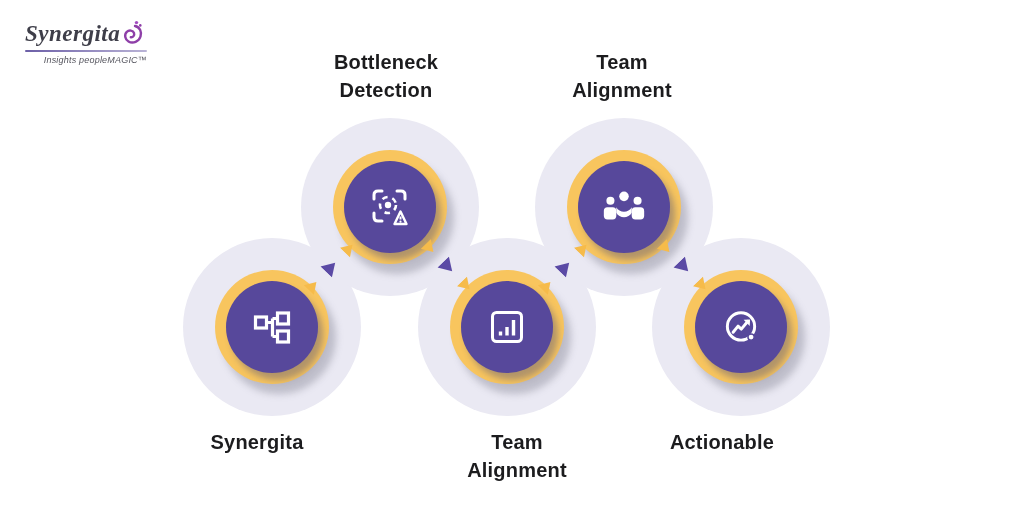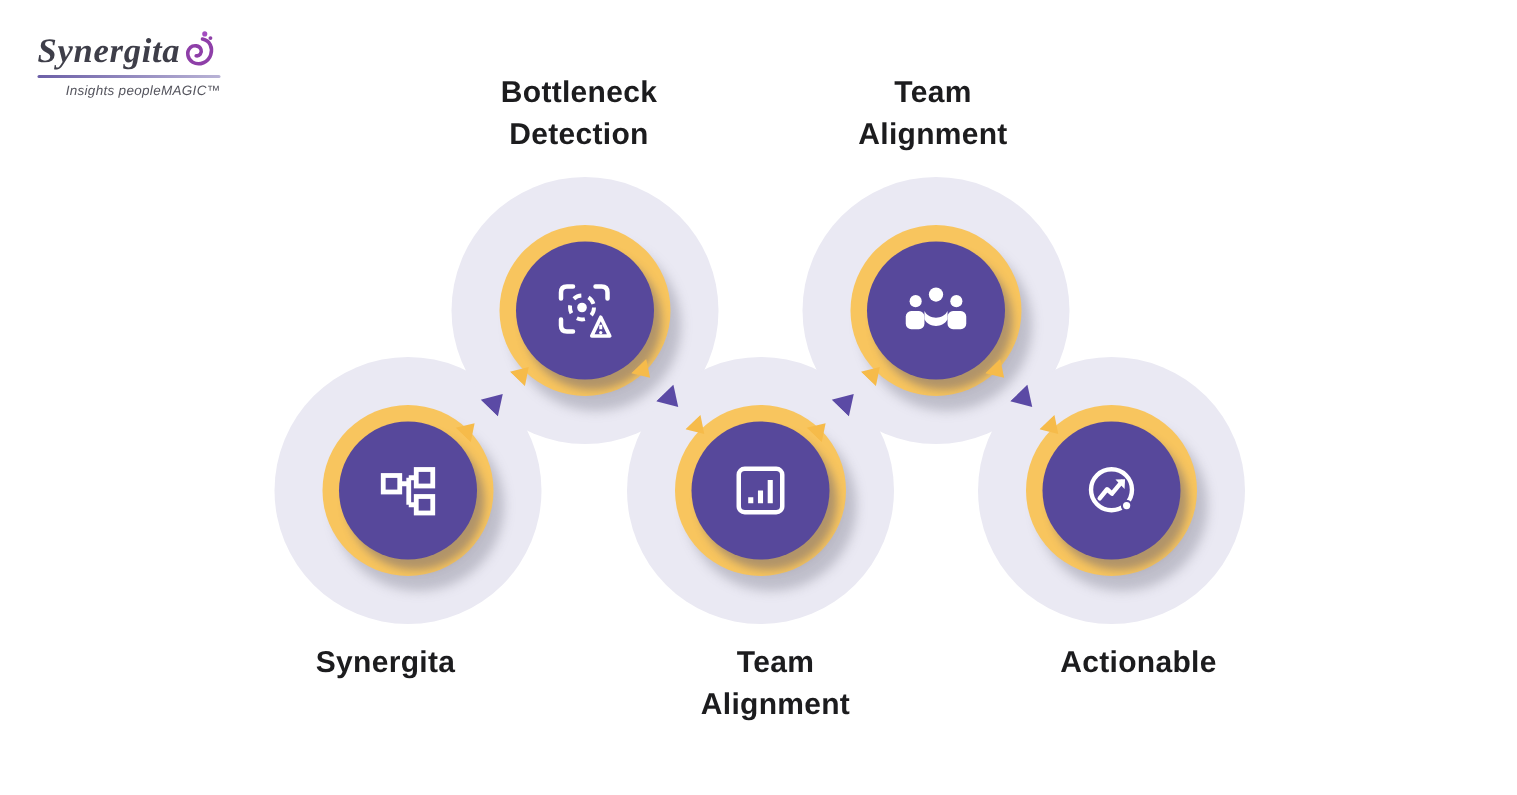--- a/index.html
+++ b/index.html
@@ -223,17 +223,17 @@
 
   <div class="label" style="left:147px; top:428px;">
     <div>Synergita</div>
   </div>
 
   <div class="label" style="left:407px; top:428px;">
     <div>Team</div>
     <div>Alignment</div>
   </div>
 
-  <div class="label" style="left:649px; top:428px;">
+  <div class="label" style="left:612px; top:428px;">
     <div>Actionable</div>
   </div>
 
 </div>
 
 </body></html>

